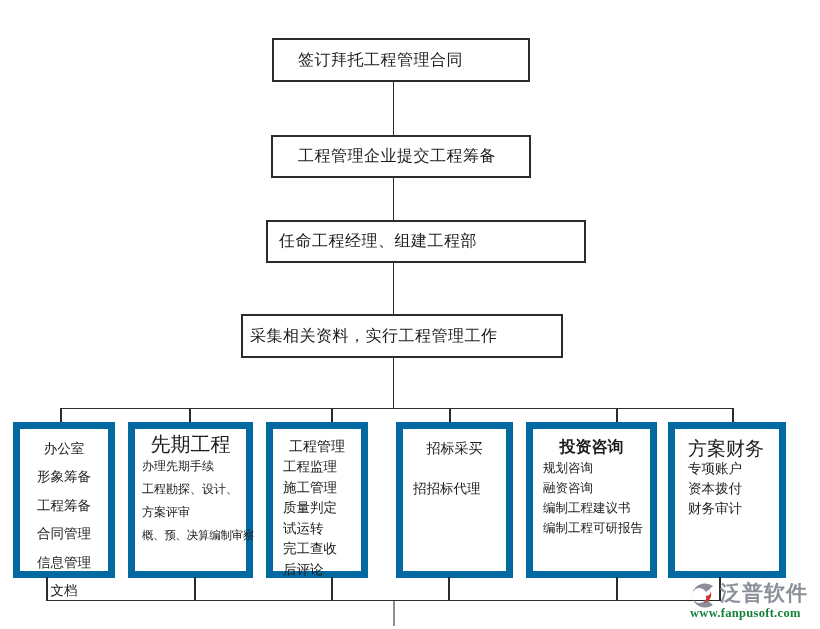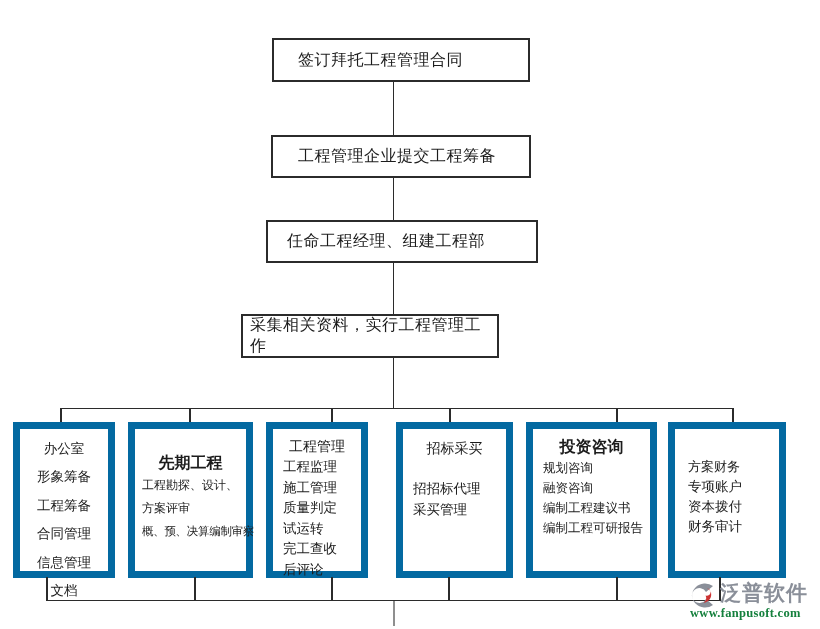--- a/index.html
+++ b/index.html
@@ -9,22 +9,22 @@
     overflow:hidden;
   }
   
   .step {
     position:absolute; box-sizing:border-box; background:#fff;
     border:2px solid #2b2b2b; display:flex; align-items:center;
     font-size:16px; letter-spacing:0.5px;margin-left:16px;
   }
   #step1 { left:256px; top:38px;  width:258px; height:44px; padding-left:24px; }
   #step2 { left:255px; top:135px; width:260px; height:43px; padding-left:25px; }
-  #step3 { left:250px; top:220px; width:272px; height:43px; padding-left:19px; }
-  #step4 { left:225px; top:314px; width:258px; height:44px; padding-left:7px; }
+  #step3 { left:250px; top:220px; width:320px; height:43px; padding-left:11px; }
+  #step4 { left:225px; top:314px; width:322px; height:44px; padding-left:7px; }
 
   
   .line { position:absolute; background:#2b2b2b; }
   .v1 { width:1px; } .v2 { width:2px; } .h1 { height:1px; }
   #ln-s1 { left:393px; top:82px;  height:53px; }
   #ln-s2 { left:393px; top:178px; height:42px; }
   #ln-s3 { left:393px; top:263px; height:51px; }
   #ln-s4 { left:393px; top:358px; height:50px; }
   #ln-htop { left:60px; top:408px; width:674px; }
   .drop-t { top:408px; height:14px; }
@@ -43,40 +43,40 @@
   }
   .dept .hd { text-align:center; font-size:14px; }
   .dept ul { list-style:none; margin:0; padding:0; }
   .dept li { padding-left:10px; }
 
   #deptA { left:13px; width:102px; text-align:center; }
   #deptA .hd { padding-top:9px; line-height:21px; font-size:13.5px; }
   #deptA li { padding-left:0; line-height:20.5px;margin-top:8px; }
 
   #deptB { left:128px; width:125px; }
-  #deptB .hd { padding-top:23px; line-height:22px; font-size:16px; font-weight:bold; }
+  #deptB .hd { padding-top:4px; line-height:22px; font-size:20px; font-weight:normal; }
   #deptB li { line-height:23px; font-size:12px; padding-left:7px; white-space:nowrap; }
   #deptB li:last-child { font-size:11.5px; letter-spacing:-0.3px; }
 
   #deptC { left:266px; width:102px; }
   #deptC .hd { padding-top:7px; line-height:21px; }
   #deptC li { line-height:20.5px; }
 
   #deptD { left:396px; width:117px; }
   #deptD .hd { padding-top:9px; line-height:22px; }
   #deptD ul { margin-top:18px; }
   #deptD li { line-height:21px; }
 
   #deptE { left:526px; width:131px; }
   #deptE .hd { padding-top:6px; line-height:23px; font-size:16px; font-weight:bold; }
   #deptE li { line-height:20px; font-size:12.5px; }
 
   #deptF { left:668px; width:118px; }
   #deptF .hd { text-align:left; padding:10px 0 0 13px; line-height:20px;
-               font-size:13px; font-weight:normal;margin-top:18px; }
+               font-size:19px; font-weight:normal; }
   #deptF li { line-height:20px; padding-left:13px; }
 
   
   #watermark { position:absolute; left:684px; top:578px; width:136px; height:44px; z-index:5; }
   #wm-logo { position:absolute; left:2px; top:4px; width:32px; height:27px; }
   #wm-brand {
     position:absolute; left:36px; top:1px; font-size:21px; font-weight:bold;
     color:#8a8f99; letter-spacing:1px; white-space:nowrap;
     font-family:"Liberation Sans","DejaVu Sans",sans-serif;
   }
@@ -122,20 +122,21 @@
       <li>工程筹备</li>
       <li>合同管理</li>
       <li>信息管理</li>
       <li>文档</li>
     </ul>
   </div>
 
   <div class="dept" id="deptB">
     <div class="hd">先期工程</div>
     <ul>
+      <li>办理先期手续</li>
       <li>工程勘探、设计、</li>
       <li>方案评审</li>
       <li>概、预、决算编制审察</li>
     </ul>
   </div>
 
   <div class="dept" id="deptC">
     <div class="hd">工程管理</div>
     <ul>
       <li>工程监理</li>
@@ -144,21 +145,20 @@
       <li>试运转</li>
       <li>完工查收</li>
       <li>后评论</li>
     </ul>
   </div>
 
   <div class="dept" id="deptD">
     <div class="hd">招标采买</div>
     <ul>
       <li>招招标代理</li>
-      <li>采买管理</li>
     </ul>
   </div>
 
   <div class="dept" id="deptE">
     <div class="hd">投资咨询</div>
     <ul>
       <li>规划咨询</li>
       <li>融资咨询</li>
       <li>编制工程建议书</li>
       <li>编制工程可研报告</li>

